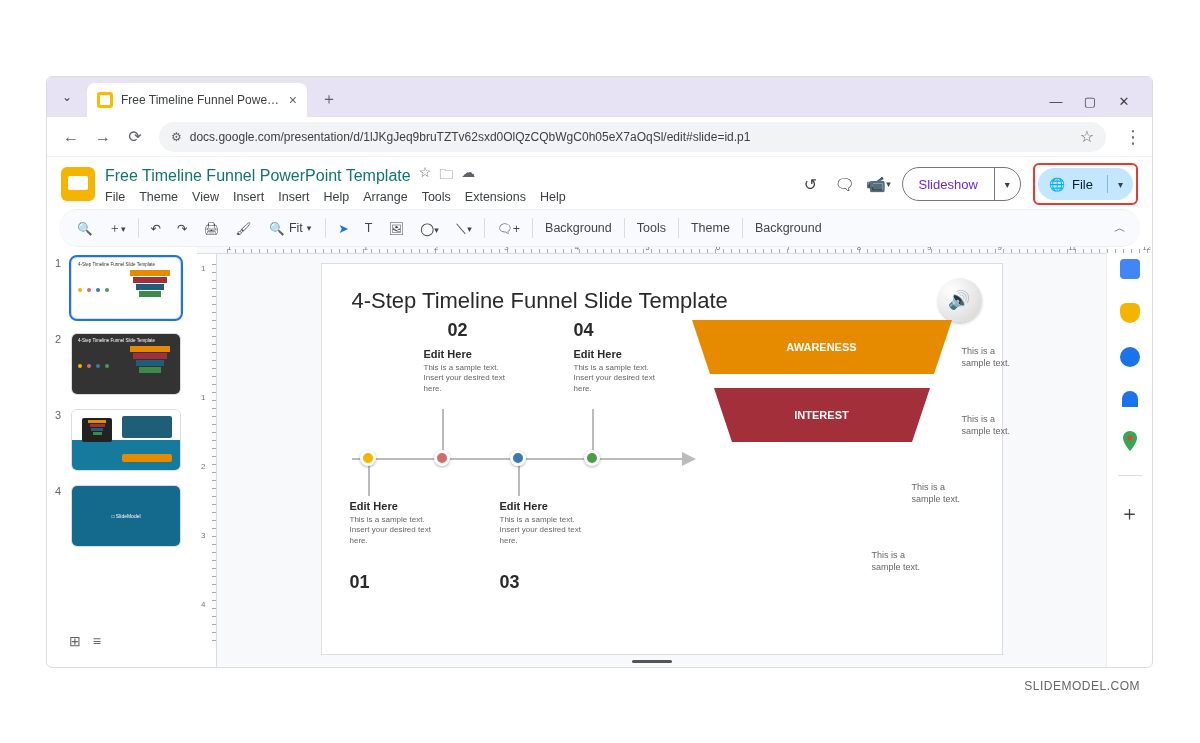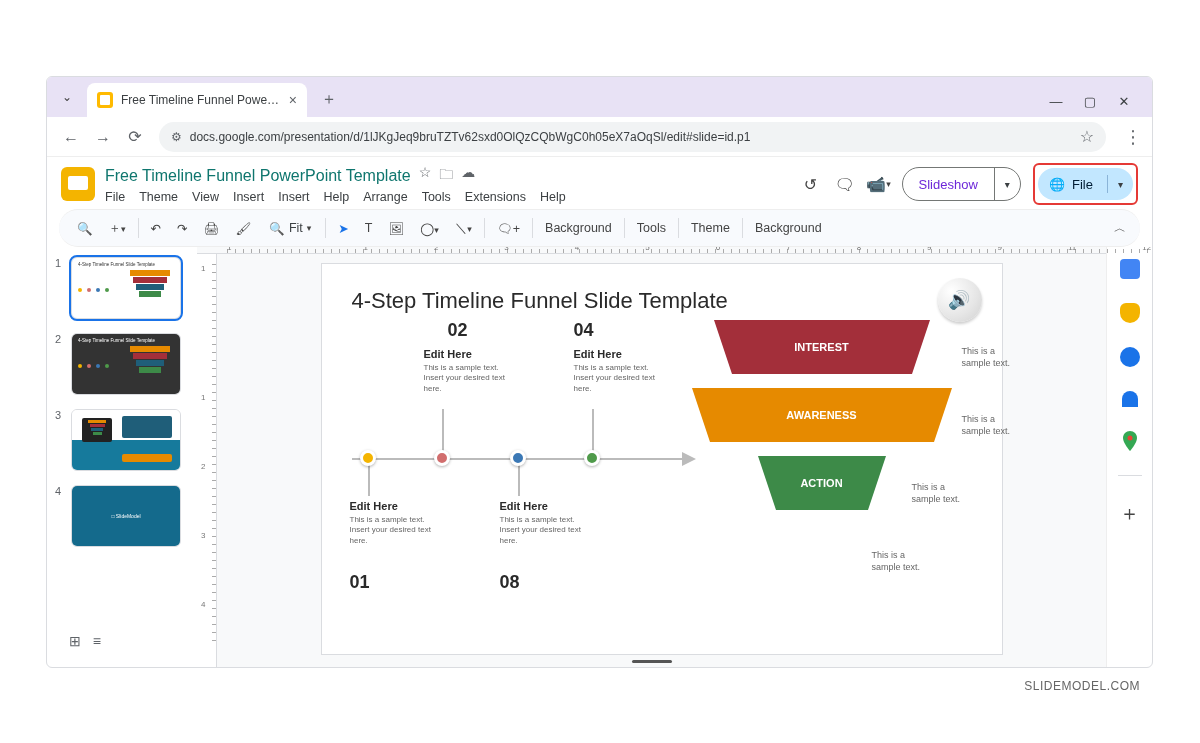--- a/index.html
+++ b/index.html
@@ -323,21 +323,21 @@
           </div>
         </div>
         <div class="canvas-wrap">
           <div class="slide-canvas">
             <div class="slide-title">4-Step Timeline Funnel Slide Template</div>
             <div class="audio-circle">🔊</div>
 
             <div class="step-num" style="left:102px; top:56px;margin-left:24px;">02</div>
             <div class="step-num" style="left:252px; top:56px;">04</div>
             <div class="step-num" style="left:28px; top:308px;">01</div>
-            <div class="step-num" style="left:178px; top:308px;">08</div>
+            <div class="step-num" style="left:178px; top:308px;">03</div>
 
             <div class="tl-stem" style="left:120px; top:145px; height:42px;"></div>
             <div class="tl-stem" style="left:270px; top:145px; height:42px;"></div>
             <div class="tl-stem" style="left:46px; top:200px; height:32px;"></div>
             <div class="tl-stem" style="left:196px; top:200px; height:32px;"></div>
 
             <div class="step-block" style="left:102px; top:84px;">
               <div class="sb-title">Edit Here</div>
               <div class="sb-text">This is a sample text. Insert your desired text here.</div>
             </div>
@@ -357,35 +357,29 @@
 
             <div class="timeline"></div>
             <div class="tl-dot orange"></div>
             <div class="tl-dot red"></div>
             <div class="tl-dot blue"></div>
             <div class="tl-dot green"></div>
 
             <div class="funnel">
               <div class="funnel-piece">
                 <svg class="fp-bg" viewBox="0 0 260 54" preserveAspectRatio="none">
+                    <polygon points="0,0 260,0 242,54 18,54" fill="#e68a00"></polygon>
+                  </svg>
+                <span class="fp-label">AWARENESS</span>
+              </div>
+              <div class="funnel-piece">
+                <svg class="fp-bg" viewBox="0 0 260 54" preserveAspectRatio="none">
                     <polygon points="22,0 238,0 220,54 40,54" fill="#a32f3a"></polygon>
                   </svg>
                 <span class="fp-label">INTEREST</span>
-              </div>
-              <div class="funnel-piece">
-                <svg class="fp-bg" viewBox="0 0 260 54" preserveAspectRatio="none">
-                    <polygon points="0,0 260,0 242,54 18,54" fill="#e68a00"></polygon>
-                  </svg>
-                <span class="fp-label">AWARENESS</span>
-              </div>
-              <div class="funnel-piece">
-                <svg class="fp-bg" viewBox="0 0 260 54" preserveAspectRatio="none">
-                    <polygon points="66,0 194,0 176,54 84,54" fill="#3d8a48"></polygon>
-                  </svg>
-                <span class="fp-label">ACTION</span>
               </div>
             </div>
 
             <div class="funnel-side" style="top:82px;">This is a sample text.</div>
             <div class="funnel-side" style="top:150px;">This is a sample text.</div>
             <div class="funnel-side" style="top:218px; left:590px">This is a sample text.</div>
             <div class="funnel-side" style="top:286px; left:550px">This is a sample text.</div>
           </div>
         </div>
       </div>

